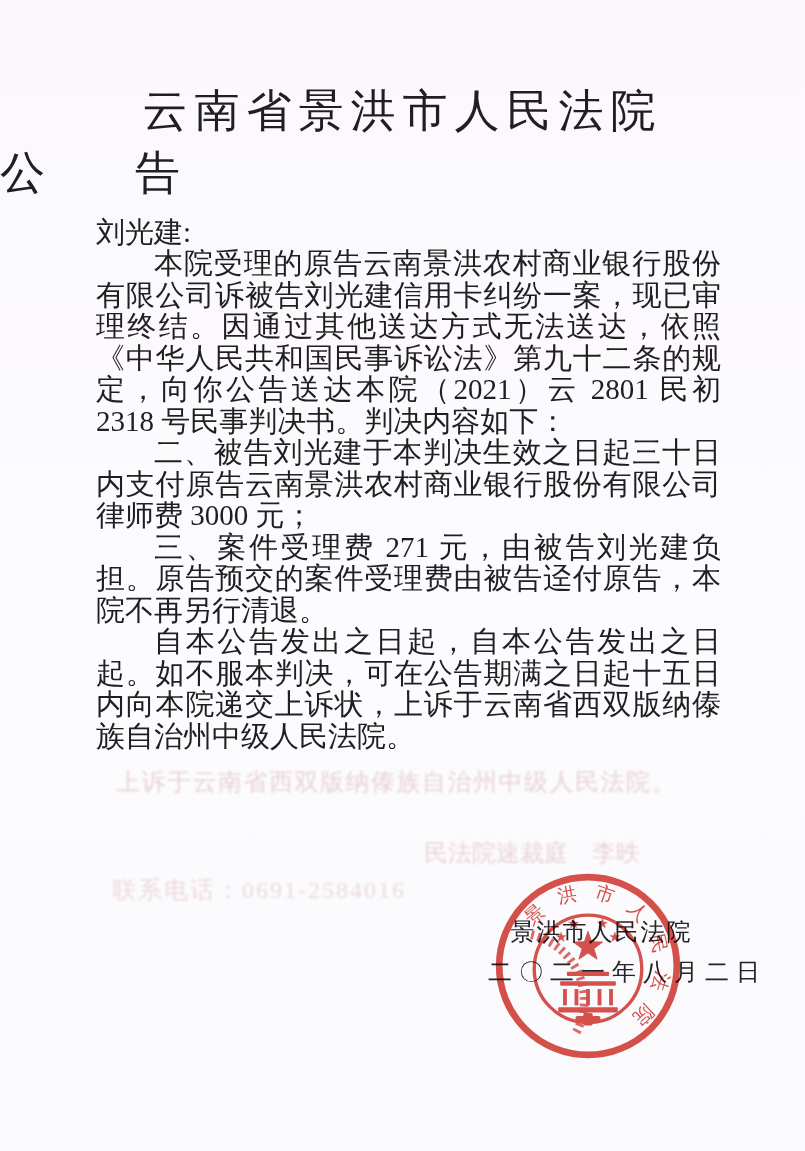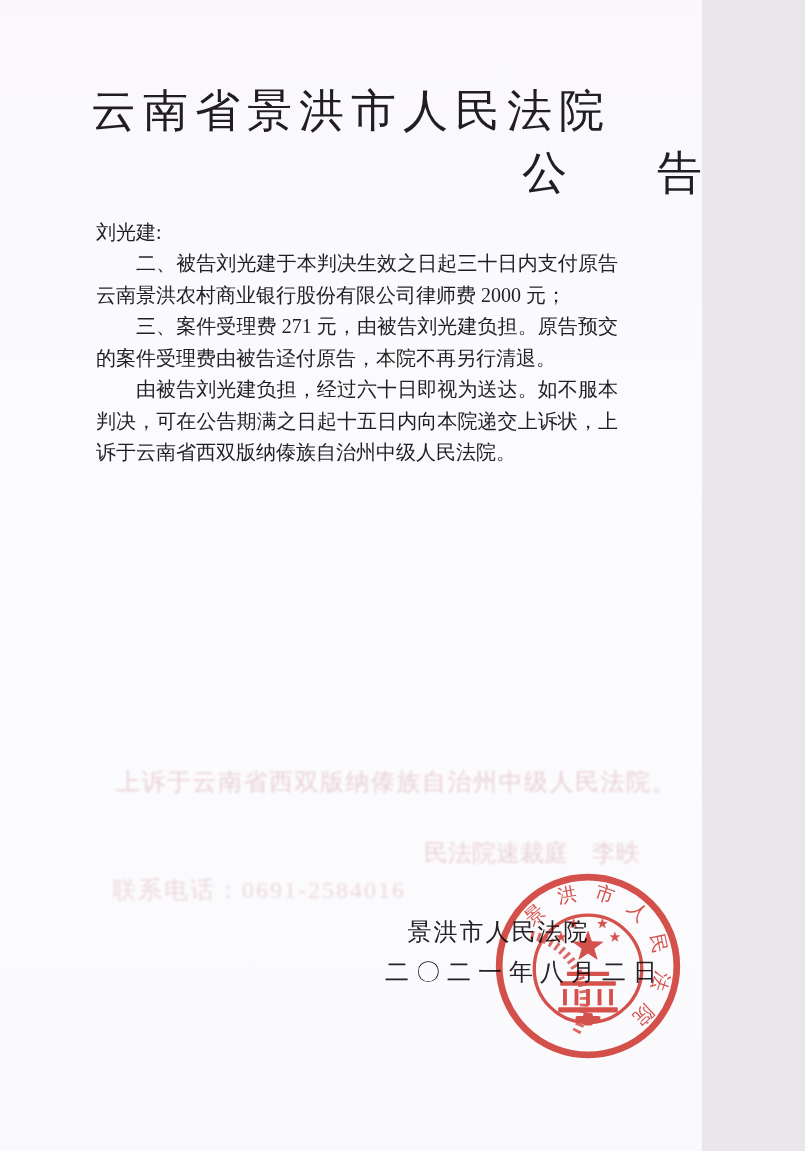--- a/index.html
+++ b/index.html
@@ -2,37 +2,37 @@
 <html lang="zh"><head>
 <meta charset="utf-8">
 <style>
   html,body{margin:0;padding:0;}
   body{
     width:805px;height:1151px;
     background:#e9e7ec;
     font-family:"Liberation Serif","DejaVu Serif",serif;
   }
   .page{
-    position:relative;width:702px;height:1151px;overflow:hidden;
+    position:relative;width:805px;height:1151px;overflow:hidden;
     background:linear-gradient(180deg,#faf8fc 0%,#fcfbfd 55%,#faf9fb 100%);
     color:#201e20;
   }
   
   .title1{
     margin:82px 0 0 0;text-align:center;
     font-size:45px;font-weight:500;letter-spacing:7px;line-height:1.3;
   }
   .title2{
-    margin:4px 0 0 0;text-align:right;
+    margin:4px 0 0 0;text-align:left;
     font-size:45px;font-weight:500;line-height:1.25;
   }
   
   .bodytext{
     margin:16px 84px 0 96px;
-    font-size:20px;line-height:31.5px;
+    font-size:29px;line-height:31.5px;
     text-align:justify;
   }
   .bodytext p{margin:0;}
   .salutation{text-indent:0;}
   .para{text-indent:2em;}
   
   .handler{
     margin:26px 84px 0 144px;
     font-size:24px;line-height:35px;
   }
@@ -62,23 +62,24 @@
 </head>
 <body>
 
 <div class="page">
 
   <h1 class="title1">云南省景洪市人民法院</h1>
   <h2 class="title2">公　　告</h2>
 
   <div class="bodytext">
     <p class="salutation">刘光建:</p>
-    <p class="para">二、被告刘光建于本判决生效之日起三十日内支付原告云南景洪农村商业银行股份有限公司律师费 2000 元；</p>
+    <p class="para">本院受理的原告云南景洪农村商业银行股份有限公司诉被告刘光建信用卡纠纷一案，现已审理终结。因通过其他送达方式无法送达，依照《中华人民共和国民事诉讼法》第九十二条的规定，向你公告送达本院（2021）云 2801 民初 2318 号民事判决书。判决内容如下：</p>
+    <p class="para">二、被告刘光建于本判决生效之日起三十日内支付原告云南景洪农村商业银行股份有限公司律师费 3000 元；</p>
     <p class="para">三、案件受理费 271 元，由被告刘光建负担。原告预交的案件受理费由被告迳付原告，本院不再另行清退。</p>
-    <p class="para">由被告刘光建负担，经过六十日即视为送达。如不服本判决，可在公告期满之日起十五日内向本院递交上诉状，上诉于云南省西双版纳傣族自治州中级人民法院。</p>
+    <p class="para">自本公告发出之日起，自本公告发出之日起。如不服本判决，可在公告期满之日起十五日内向本院递交上诉状，上诉于云南省西双版纳傣族自治州中级人民法院。</p>
   </div>
 
 
   <div class="ghost ghost1">上诉于云南省西双版纳傣族自治州中级人民法院。</div>
   <div class="ghost ghost2">民法院速裁庭　李昳</div>
   <div class="ghost ghost3">联系电话：0691-2584016</div>
 
   <svg class="seal" viewBox="0 0 200 200" aria-hidden="true">
     <defs>
       <path id="arc-cn" d="M 40.6 62.9 A 70 70 0 1 1 137.1 159.4" fill="none"></path>

